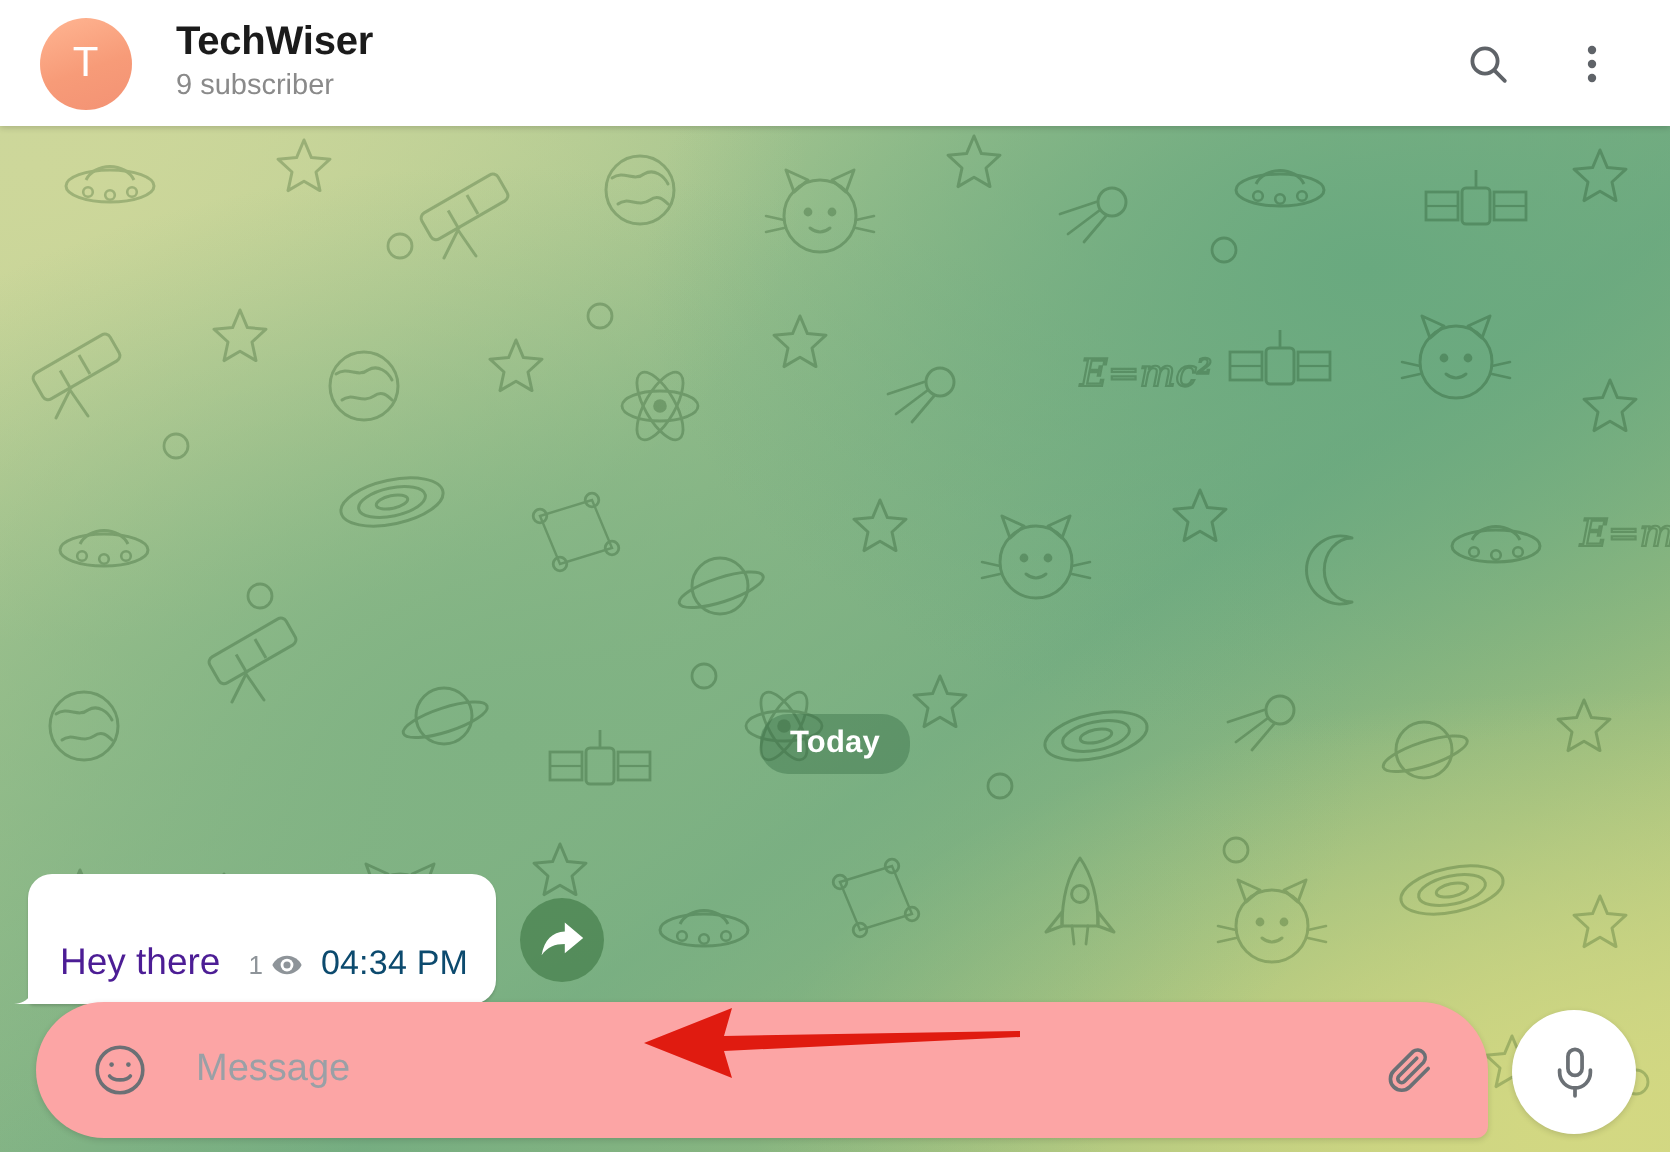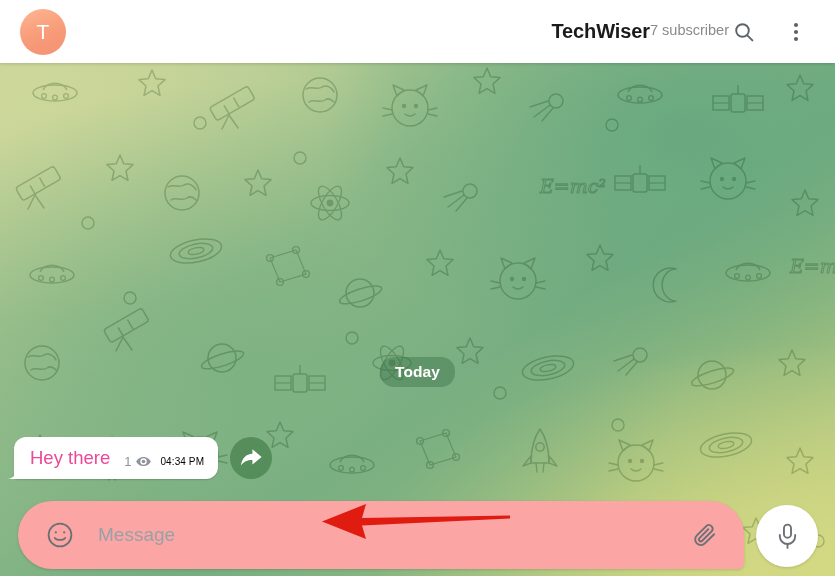--- a/index.html
+++ b/index.html
@@ -36,22 +36,22 @@
     display: flex; align-items: center; justify-content: center;
     color: #ffffff;
     font-size: 21px;
     font-weight: 500;
     flex: 0 0 auto;
     letter-spacing: .3px;
   }
   .header-text {
     margin-left: 22px;
     display: flex;
-    flex-direction: row;
-    justify-content: flex-end;
+    flex-direction: column;
+    justify-content: flex-start;
     flex: 1 1 auto;
     min-width: 0;
   }
   .chat-title {
     font-size: 20px;
     font-weight: bold;
     color: #1b1b1b;
     line-height: 1.15;
     letter-spacing: -0.1px;
   }
@@ -145,38 +145,39 @@
     content: "";
     position: absolute;
     left: -7px;
     bottom: 0;
     width: 12px; height: 16px;
     background: #ffffff;
     clip-path: path("M12,16 L12,0 C12,9 7,16 0,16 Z");
   }
   .msg-text {
     font-size: 18.5px;
-    color: #ec4899;
+    color: #4c1d95;
     line-height: 1.3;
     white-space: nowrap;
+    margin-top: 23px;
   }
   .msg-meta {
     display: flex;
     align-items: center;
     gap: 5px;
     margin-left: 14px;
     color: #8e9499;
     font-size: 13px;
     align-self: flex-end;
     position: relative;
     bottom: 1px;
   }
   .views-count { font-size: 13px; color: #8e9499; }
   .eye-icon { display: flex; align-items: center; }
-  .msg-time { font-size: 10px; color: #000000; margin-left: 4px; letter-spacing: .1px; }
+  .msg-time { font-size: 17px; color: #0c4a6e; margin-left: 4px; letter-spacing: .1px; }
 
   .forward-btn {
     margin-left: 12px;
     width: 42px; height: 42px;
     border-radius: 50%;
     background: rgba(69,125,74,0.70);
     display: flex; align-items: center; justify-content: center;
     cursor: pointer;
     flex: 0 0 auto;
   }
@@ -250,21 +251,21 @@
 <body>
 
 <div class="app">
 
   <div class="header">
     <div class="avatar">
       <span>T</span>
     </div>
     <div class="header-text">
       <div class="chat-title">TechWiser</div>
-      <div class="chat-sub">7 subscriber</div>
+      <div class="chat-sub">9 subscriber</div>
     </div>
     <div class="header-actions">
       <div class="hicon">
         <svg width="24" height="24" viewBox="0 0 24 24" fill="none" stroke="#5f6368" stroke-width="1.9" stroke-linecap="round">
           <circle cx="10.5" cy="10.5" r="6.3"></circle>
           <line x1="15.3" y1="15.3" x2="20.4" y2="20.4"></line>
         </svg>
       </div>
       <div class="hicon">
         <svg width="20" height="24" viewBox="0 0 20 24" fill="#5f6368">

